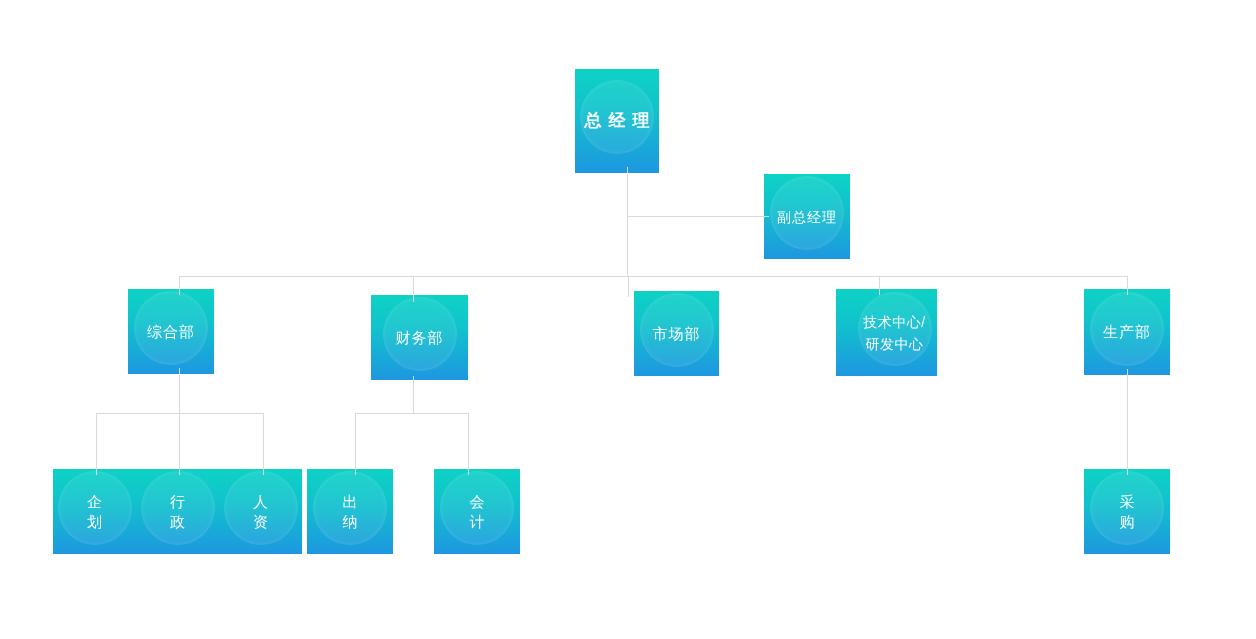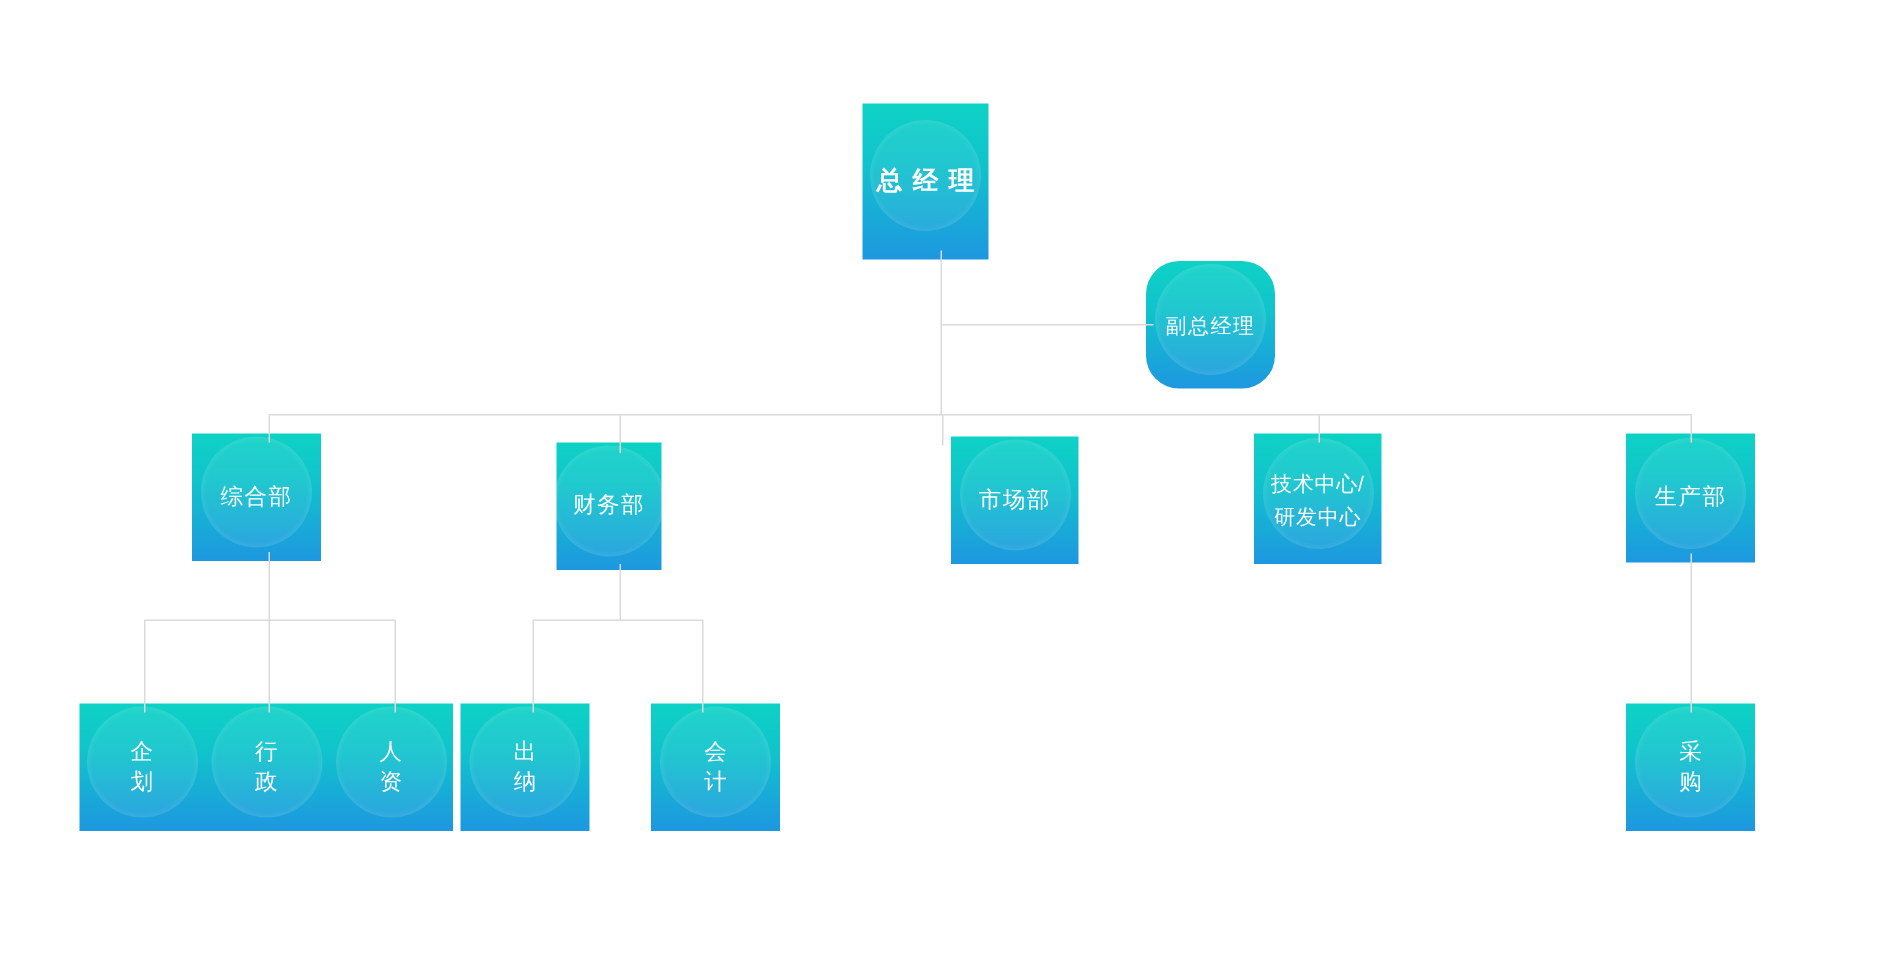--- a/index.html
+++ b/index.html
@@ -106,45 +106,45 @@
   <div class="line" style="left:355px; top:414px; width:1px; height:61px;"></div>
   <div class="line" style="left:468px; top:414px; width:1px; height:61px;"></div>
   <div class="line" style="left:1127px; top:369px; width:1px; height:106px;"></div>
 
   <div class="node" style="left:575px; top:69px; width:84px; height:104px;">
     <div class="cell">
       <span class="label label-gm">总经理</span>
     </div>
   </div>
 
-  <div class="node" style="left:764px; top:174px; width:86px; height:85px;border-radius:22px;">
+  <div class="node" style="left:764px; top:174px; width:86px; height:85px;">
     <div class="cell">
       <span class="label" style="font-size:14px;">副总经理</span>
     </div>
   </div>
 
   <div class="node" style="left:128px; top:289px; width:86px; height:85px;">
     <div class="cell">
       <span class="label">综合部</span>
     </div>
   </div>
 
-  <div class="node" style="left:371px; top:295px; width:70px; height:85px;font-family:Liberation Mono, monospace;">
+  <div class="node" style="left:371px; top:295px; width:97px; height:85px;">
     <div class="cell">
       <span class="label">财务部</span>
     </div>
   </div>
 
   <div class="node" style="left:586px; top:291px; width:85px; height:85px;margin-left:48px;">
     <div class="cell">
       <span class="label">市场部</span>
     </div>
   </div>
 
-  <div class="node" style="left:836px; top:289px; width:85px; height:87px;">
+  <div class="node" style="left:836px; top:289px; width:85px; height:87px;padding-left:16px;">
     <div class="cell">
       <span class="label label-two-line">技术中心/
 研发中心</span>
     </div>
   </div>
 
   <div class="node" style="left:1084px; top:289px; width:86px; height:86px;">
     <div class="cell">
       <span class="label">生产部</span>
     </div>

